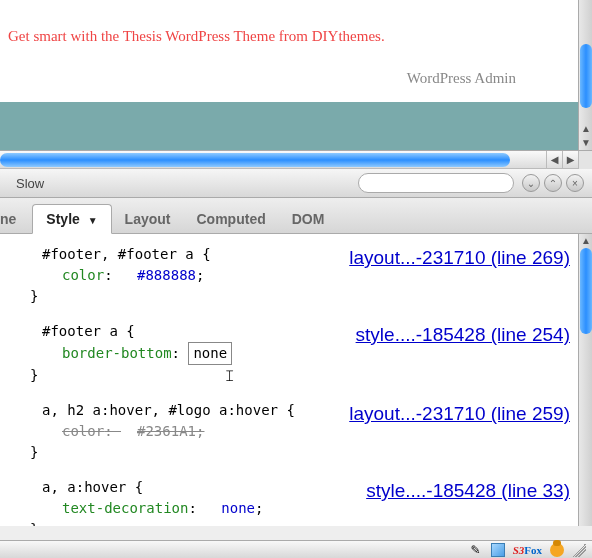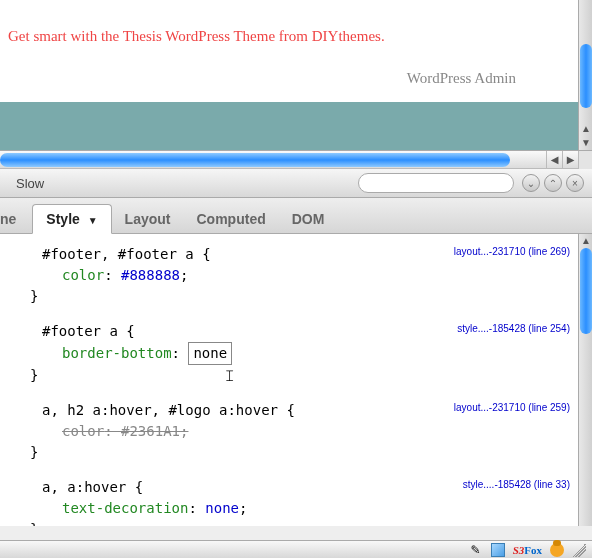--- a/index.html
+++ b/index.html
@@ -203,26 +203,27 @@
 .rule {
   margin-bottom: 14px;
   position: relative;
 }
 .rule .link {
   position: absolute;
   right: 22px;
   top: 0;
   color: #0000cc;
   font-family: "Lucida Grande", Arial, sans-serif;
-  font-size: 10px;
+  font-size: 19px;
+  text-decoration: underline;
   cursor: pointer;
 }
 .selector { color: #000; margin-left: 12px; }
 .prop { color: #228822; }
-.val { color: #0000cc; }
+.val { color: #0000cc; margin-left: 16px; }
 .punct { color: #000; }
 .indent { margin-left: 32px; }
 .strike { text-decoration: line-through; color: #888; }
 .strike .prop, .strike .val, .strike .punct { color: #888; }
 .edit-box {
   display: inline-block;
   border: 1px solid #888;
   background: #fff;
   padding: 0 4px;
   color: #000;

